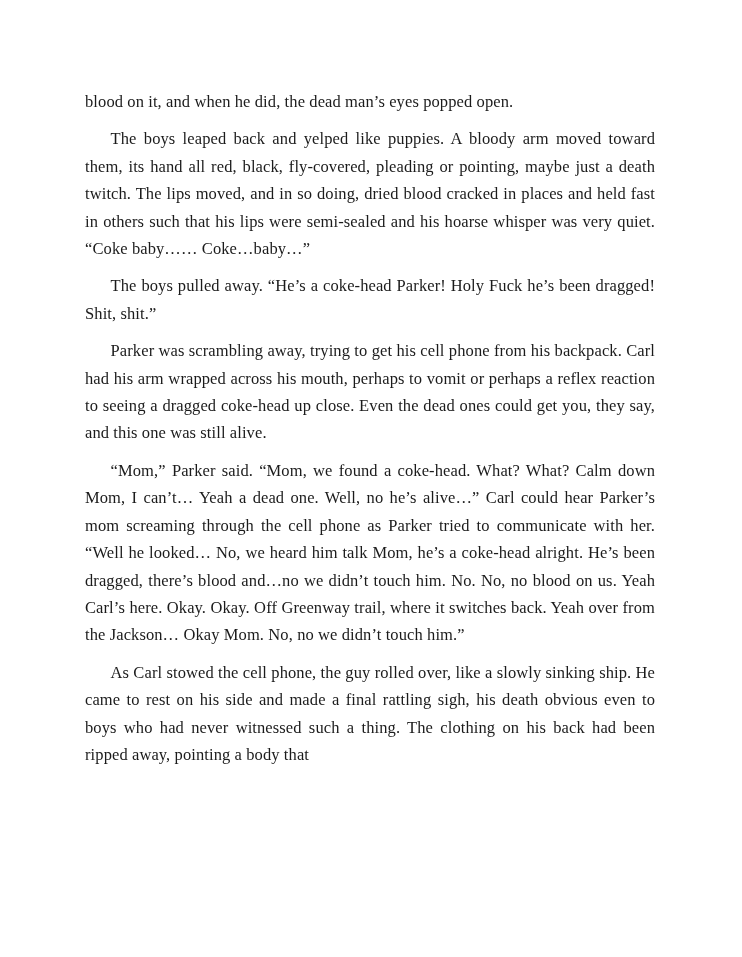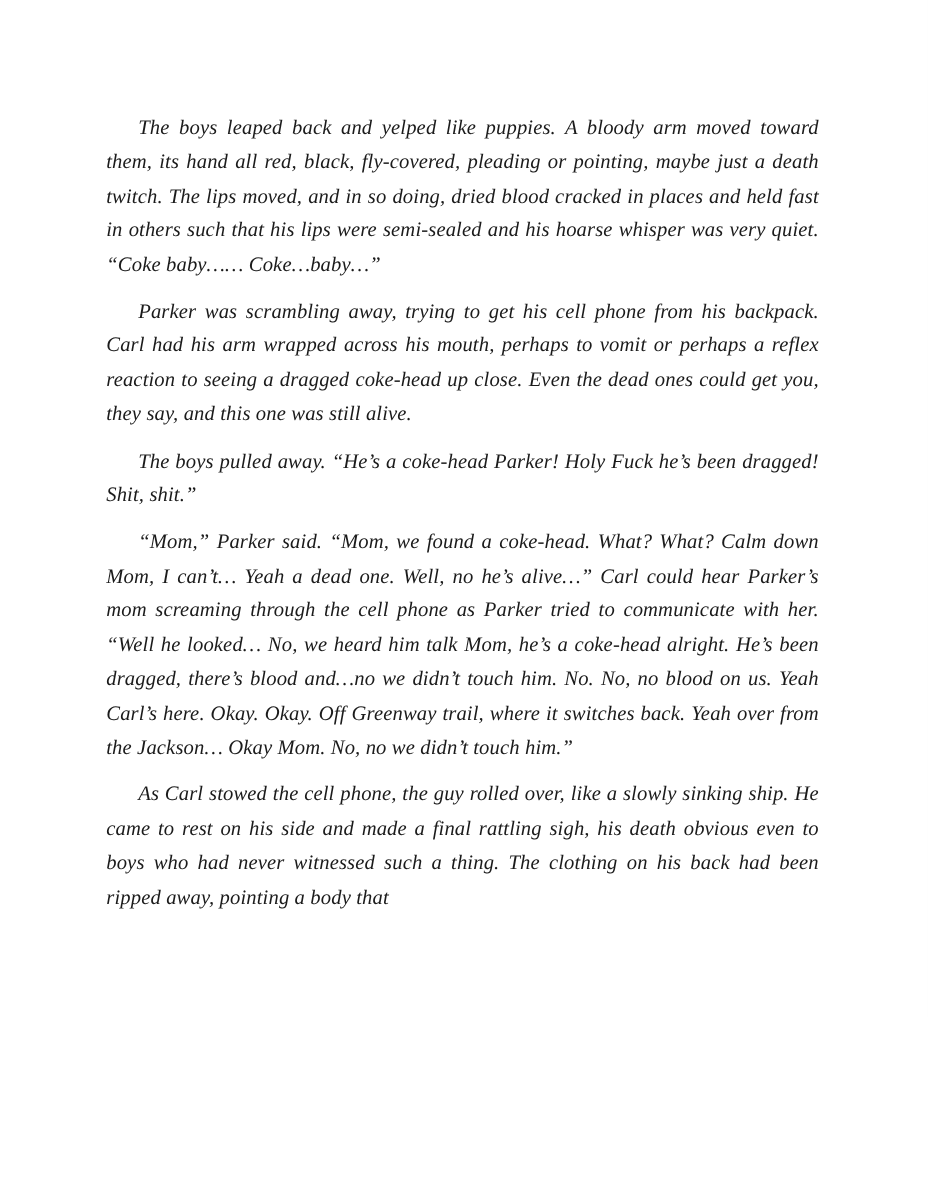--- a/index.html
+++ b/index.html
@@ -21,25 +21,25 @@
   }
   .page p {
     margin: 0 0 10px 0;
     font-size: 16.5px;
     line-height: 27.4px;
     text-align: justify;
     letter-spacing: 0.1px;
   }
   .page p.indent {
     text-indent: 1.55em;
-    font-style: italic;
   }
 </style>
 </head>
 <body>
 
 <div class="page">
+  <p>blood on it, and when he did, the dead man’s eyes popped open.</p>
   <p class="indent">The boys leaped back and yelped like puppies. A bloody arm moved toward them, its hand all red, black, fly-covered, pleading or pointing, maybe just a death twitch. The lips moved, and in so doing, dried blood cracked in places and held fast in others such that his lips were semi-sealed and his hoarse whisper was very quiet. “Coke baby…… Coke…baby…”</p>
+  <p class="indent">The boys pulled away. “He’s a coke-head Parker!  Holy Fuck he’s been dragged!  Shit, shit.”</p>
   <p class="indent">Parker was scrambling away, trying to get his cell phone from his backpack. Carl had his arm wrapped across his mouth, perhaps to vomit or perhaps a reflex reaction to seeing a dragged coke-head up close. Even the dead ones could get you, they say, and this one was still alive.</p>
-  <p class="indent">The boys pulled away. “He’s a coke-head Parker!  Holy Fuck he’s been dragged!  Shit, shit.”</p>
   <p class="indent">“Mom,” Parker said. “Mom, we found a coke-head. What?  What?  Calm down Mom, I can’t… Yeah a dead one. Well, no he’s alive…”  Carl could hear Parker’s mom screaming through the cell phone as Parker tried to communicate with her. “Well he looked… No, we heard him talk Mom, he’s a coke-head alright. He’s been dragged, there’s blood and…no we didn’t touch him. No. No, no blood on us. Yeah Carl’s here. Okay. Okay. Off Greenway trail, where it switches back. Yeah over from the Jackson… Okay Mom. No, no we didn’t touch him.”</p>
   <p class="indent">As Carl stowed the cell phone, the guy rolled over, like a slowly sinking ship. He came to rest on his side and made a final rattling sigh, his death obvious even to boys who had never witnessed such a thing. The clothing on his back had been ripped away, pointing a body that</p>
 </div>
 
 </body></html>

